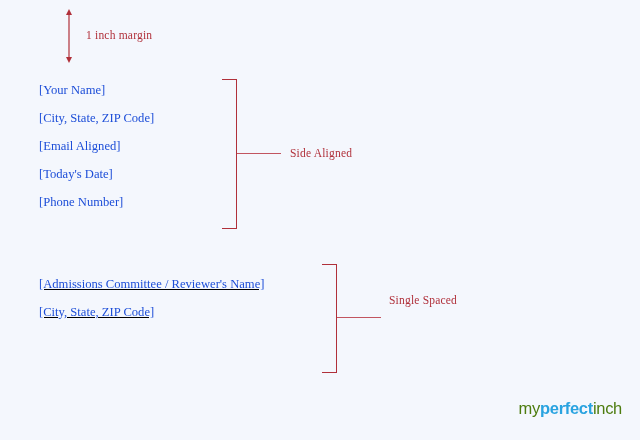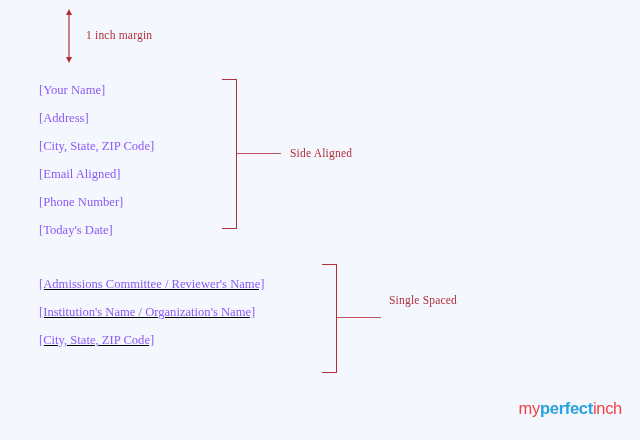--- a/index.html
+++ b/index.html
@@ -43,21 +43,21 @@
   .text-block {
     position: absolute;
     left: 39px;
   }
   #block-sender  { top: 76px; }
   #block-recipient { top: 270px; text-decoration: underline; }
 
   .text-line {
     font-size: 12.6px;
     line-height: 28px;
-    color: #8b5cf6;
+    color: #1d4ed8;
     white-space: nowrap;
   }
 
   
   .bracket {
     position: absolute;
   }
   .bracket .stem {
     position: absolute;
     right: 0;
@@ -104,57 +104,55 @@
   
   .brand-logo {
     position: absolute;
     right: 18px;
     bottom: 22px;
     font-family: "Liberation Sans", "DejaVu Sans", sans-serif;
     font-size: 16.5px;
     white-space: nowrap;
     letter-spacing: -0.3px;
   }
-  .brand-my, .brand-words { color: #ef4444; font-weight: 400; }
+  .brand-my, .brand-words { color: #4d7c0f; font-weight: 400; }
   .brand-perfect { color: #29a3e0; font-weight: 700; }
 </style>
 </head>
 <body>
 
 <div id="canvas">
 
   <div class="margin-arrow">
     <svg width="18" height="56" viewBox="0 0 18 56" xmlns="http://www.w3.org/2000/svg">
       <line x1="9" y1="5" x2="9" y2="51" stroke="#b0303a" stroke-width="1.2"></line>
       <polygon points="9,1 6,7 12,7" fill="#b0303a"></polygon>
       <polygon points="9,55 6,49 12,49" fill="#b0303a"></polygon>
     </svg>
   </div>
   <div class="margin-label">1 inch margin</div>
 
   <div class="text-block" id="block-sender">
     <div class="text-line">[Your Name]</div>
-    <div class="text-line">[Address]</div>
     <div class="text-line">[City, State, ZIP Code]</div>
     <div class="text-line">[Email Aligned]</div>
+    <div class="text-line">[Today's Date]</div>
     <div class="text-line">[Phone Number]</div>
-    <div class="text-line">[Today's Date]</div>
   </div>
 
   <div class="bracket" id="bracket-side-aligned">
     <div class="arm top"></div>
     <div class="stem"></div>
     <div class="arm bottom"></div>
   </div>
   <div class="leader" id="leader-side-aligned"></div>
   <div class="callout-label" id="label-side-aligned">Side Aligned</div>
 
   <div class="text-block" id="block-recipient">
     <div class="text-line">[Admissions Committee / Reviewer's Name]</div>
-    <div class="text-line">[Institution's Name / Organization's Name]</div>
     <div class="text-line">[City, State, ZIP Code]</div>
   </div>
 
   <div class="bracket" id="bracket-single-spaced">
     <div class="arm top"></div>
     <div class="stem"></div>
     <div class="arm bottom"></div>
   </div>
   <div class="leader" id="leader-single-spaced"></div>
   <div class="callout-label" id="label-single-spaced">Single Spaced</div>

